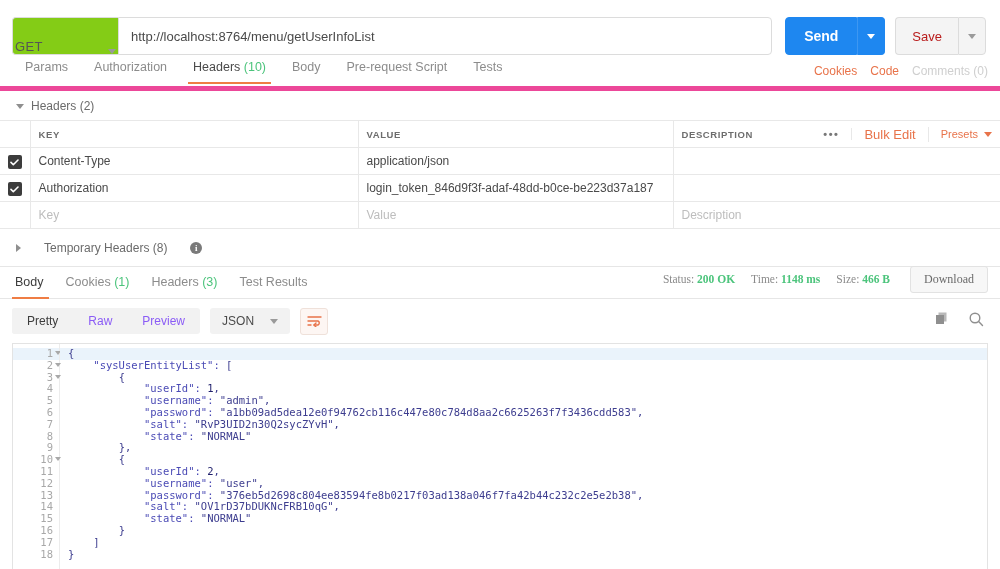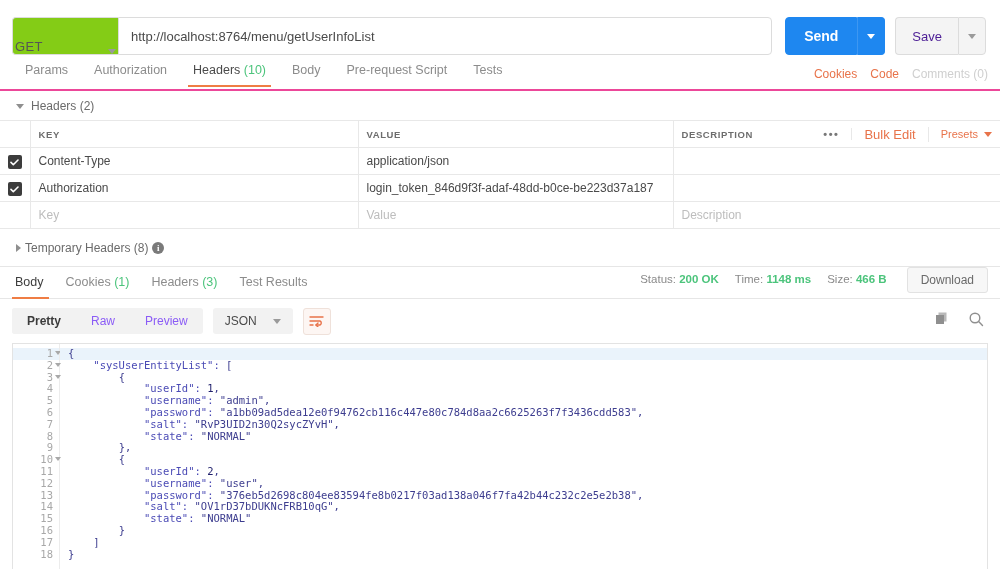--- a/index.html
+++ b/index.html
@@ -62,32 +62,32 @@
     background: #1e87f0; border: 1px solid #1e87f0; border-left: 1px solid #3d97f2;
     border-radius: 0 4px 4px 0;
     display: flex; align-items: center; justify-content: center;
   }
   .send-caret .caret-down { border-top-color: #fff; }
   .save-group { display: flex; margin-left: 10px; margin-right: 2px; }
   .save-btn {
     height: 38px; background: #f4f4f4; border: 1px solid #dcdcdc;
     border-right: none; border-radius: 4px 0 0 4px;
     display: flex; align-items: center; justify-content: center;
-    padding: 0 16px; font-size: 13px; color: #4c1d95;
+    padding: 0 16px; font-size: 13px; color: #b91c1c;
   }
   .save-caret {
     height: 38px; width: 28px; background: #f4f4f4;
     border: 1px solid #dcdcdc; border-radius: 0 4px 4px 0;
     display: flex; align-items: center; justify-content: center;
   }
 
   
   .req-tabs {
-    display: flex; align-items: center;
-    border-bottom: 2px solid #ec4899;
+    display: flex; align-items: flex-start;
+    border-bottom: 5px solid #ec4899;
     height: 31px;
     padding: 0 12px;
     position: relative;
   }
   .rtab {
     font-size: 12.5px; color: #8c8c8c;
     padding: 0 13px 9px 13px;
     position: relative;
     white-space: nowrap;
   }
@@ -158,21 +158,21 @@
     width: 14px; height: 14px; background: #3c3c3c;
     border-radius: 2px; display: inline-flex;
     align-items: center; justify-content: center;
     margin-top: 2px;
   }
   .chk svg { display: block; }
   .ph { color: #bdbdbd; }
   .cell-txt { color: #4a4a4a; }
 
   .temp-headers {
-    display: flex; align-items: center; gap: 4px;
+    display: flex; align-items: center; gap: 23px;
     padding: 12px 16px 11px 16px;
     font-size: 12px; color: #6b6b6b;
     border-bottom: 1px solid #e6e6e6;
   }
   .info-dot {
     width: 12px; height: 12px; border-radius: 50%;
     background: #7a7a7a; color: #fff; font-size: 9px; font-weight: bold;
     display: inline-flex; align-items: center; justify-content: center;
     font-family: "Liberation Serif", serif;
   }
@@ -184,21 +184,21 @@
     border-bottom: 1px solid #e6e6e6;
     position: relative;
   }
   .resp-tabs .rtab { padding: 0 11px 9px 11px; }
   .resp-tabs .rtab:first-child { padding-left: 3px; }
   .resp-tabs .rtab.active { color: #3c3c3c; }
   .resp-tabs .rtab.active::after { left: 0px; right: 6px; }
   .resp-meta {
     position: absolute; right: 12px; bottom: 7px;
     display: flex; align-items: center; gap: 16px;
-    font-size: 11.5px; color: #8a8a8a;
+    font-size: 11.5px; color: #8a8a8a; font-family: Liberation Serif, serif;
   }
   .resp-meta .val { color: #4cc47c; font-weight: bold; }
   .download-btn {
     border: 1px solid #e2e2e2; border-radius: 3px;
     background: #f7f7f7; color: #6a6a6a;
     font-size: 12px; padding: 5px 13px;
     margin-left: 4px; margin-bottom: -2px;
   }
 
   
@@ -208,21 +208,21 @@
     position: relative;
     height: 44px;
   }
   .seg {
     display: flex; background: #f2f2f2; border-radius: 3px; overflow: hidden;
   }
   .seg .segbtn {
     font-size: 12px; color: #8b5cf6;
     padding: 6px 15px;
   }
-  .seg .segbtn.active { color: #3c3c3c; background: #f2f2f2; font-weight: bold; }
+  .seg .segbtn.active { color: #3c3c3c; background: #f2f2f2; }
   .fmt-select {
     display: flex; align-items: center; gap: 16px;
     background: #f2f2f2; border-radius: 3px;
     padding: 6px 12px; margin-left: 10px;
     font-size: 12px; color: #4a4a4a;
   }
   .wrap-btn {
     margin-left: 10px; width: 28px; height: 27px;
     border: 1px solid #efe1da; border-radius: 3px;
     background: #fdf6f3;

